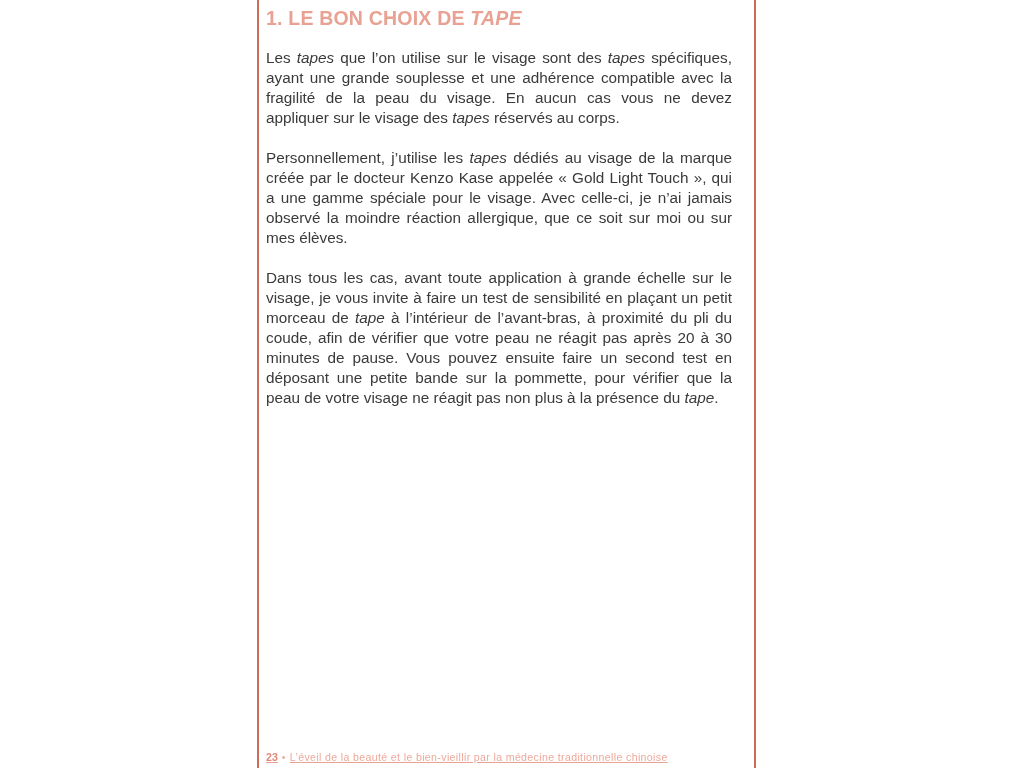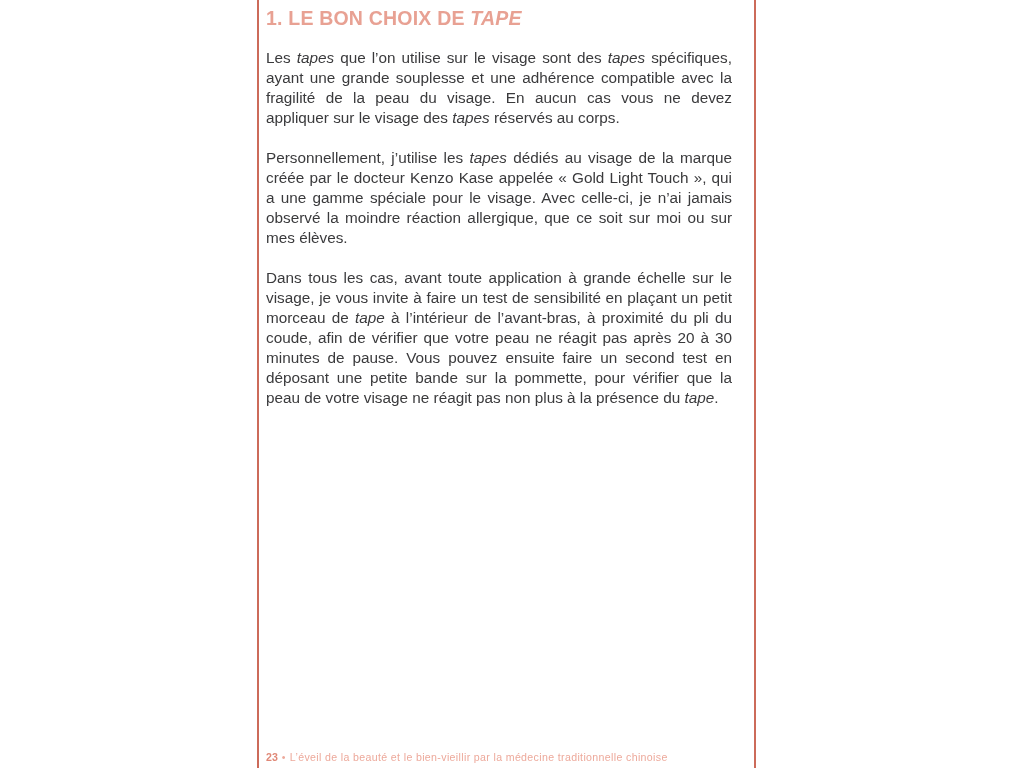--- a/index.html
+++ b/index.html
@@ -83,20 +83,21 @@
   .footer {
     position: absolute;
     left: 266px;
     top: 750px;
     width: 470px;
     font-size: 10.6px;
     line-height: 14px;
     color: #e8a193;
     letter-spacing: 0.35px;
     white-space: nowrap;
+    text-decoration: underline;
   }
   .footer-page-number {
     font-weight: 700;
     color: #e08877;
     letter-spacing: 0;
   }
   .footer-separator {
     display: inline-block;
     padding: 0 4px;
     color: #eda99b;

